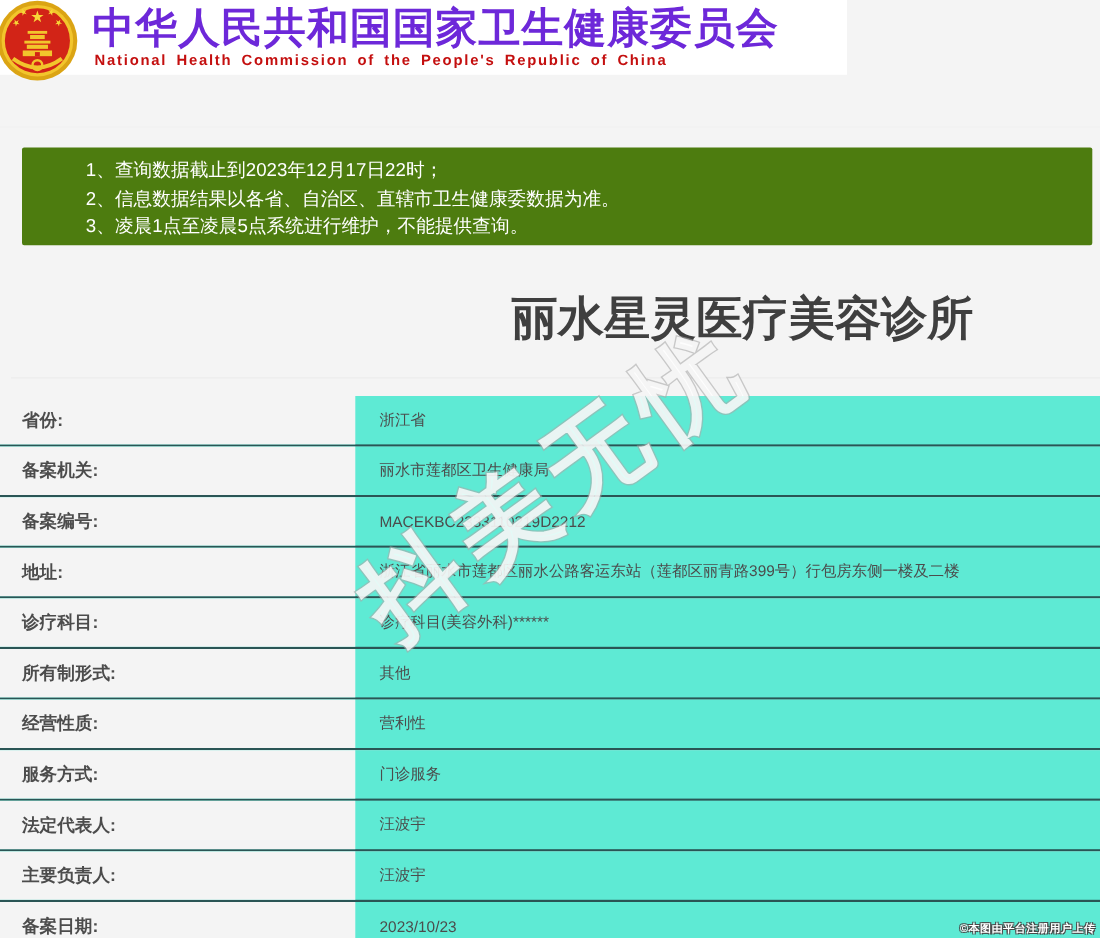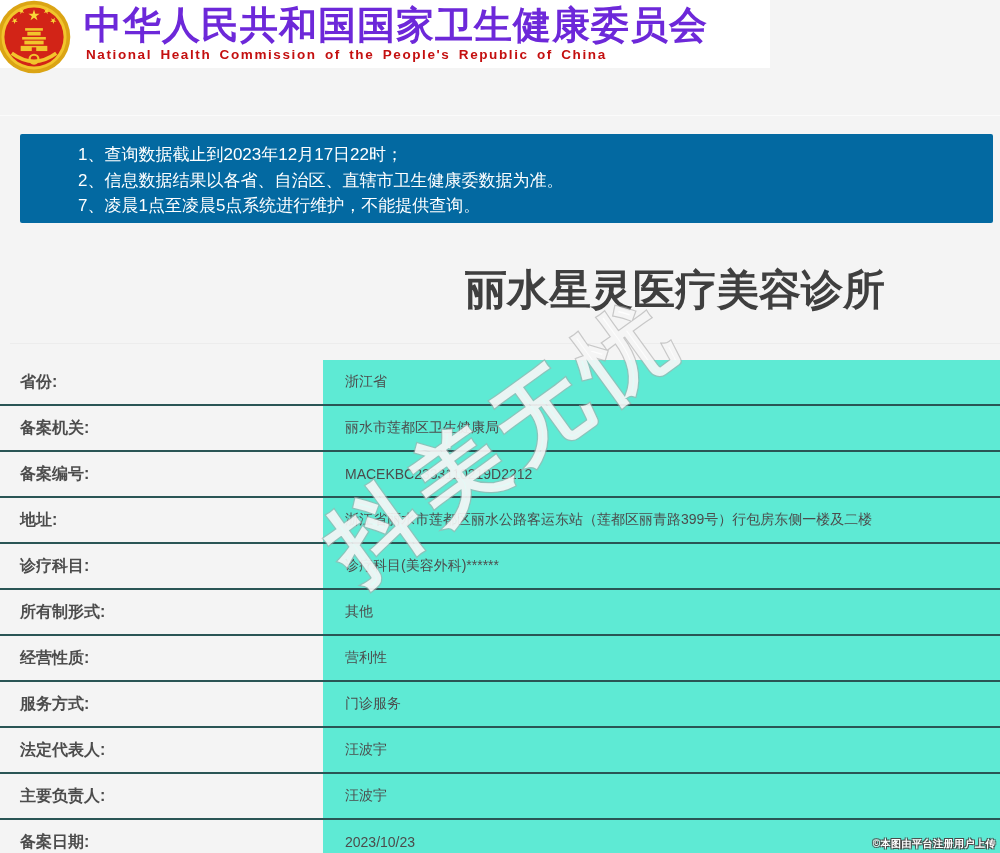--- a/index.html
+++ b/index.html
@@ -28,21 +28,21 @@
     letter-spacing: 1.6px; word-spacing: 3px; white-space: nowrap;
   }
   .header-divider {
     position: absolute; left: 0; top: 115px; width: 1000px; height: 1px;
     background: #dcdcdc; border-bottom: 1px solid #fbfbfb;
   }
 
   
   .notice-box {
     position: absolute; left: 20px; top: 134px; width: 973px; height: 89px;
-    background: #0369a1; color: #ffffff;
+    background: #4d7c0f; color: #ffffff;
     padding: 8px 10px 0 58px;
     font-size: 17px; line-height: 25.5px;
     border-radius: 2px;
   }
   .notice-line { white-space: nowrap; }
 
   
   .record-title {
     position: absolute; left: 675px; top: 262px; transform: translateX(-50%);
     font-size: 42px; font-weight: 600; color: #3f3f3f; white-space: nowrap;
@@ -123,21 +123,21 @@
       <circle cx="50" cy="80" r="6" fill="none" stroke="#f2c52c" stroke-width="3"></circle>
     </svg>
     <div class="header-title-cn">中华人民共和国国家卫生健康委员会</div>
     <div class="header-title-en">National Health Commission of the People's Republic of China</div>
   </div>
   <div class="header-divider"></div>
 
   <div class="notice-box">
     <div class="notice-line">1、查询数据截止到2023年12月17日22时；</div>
     <div class="notice-line">2、信息数据结果以各省、自治区、直辖市卫生健康委数据为准。</div>
-    <div class="notice-line">7、凌晨1点至凌晨5点系统进行维护，不能提供查询。</div>
+    <div class="notice-line">3、凌晨1点至凌晨5点系统进行维护，不能提供查询。</div>
   </div>
 
   <div class="record-title">丽水星灵医疗美容诊所</div>
 
   <div class="pretable-line"></div>
 
   <div class="record-table">
     <div class="record-row">
       <div class="cell-label">省份:</div>
       <div class="cell-value">浙江省</div>

